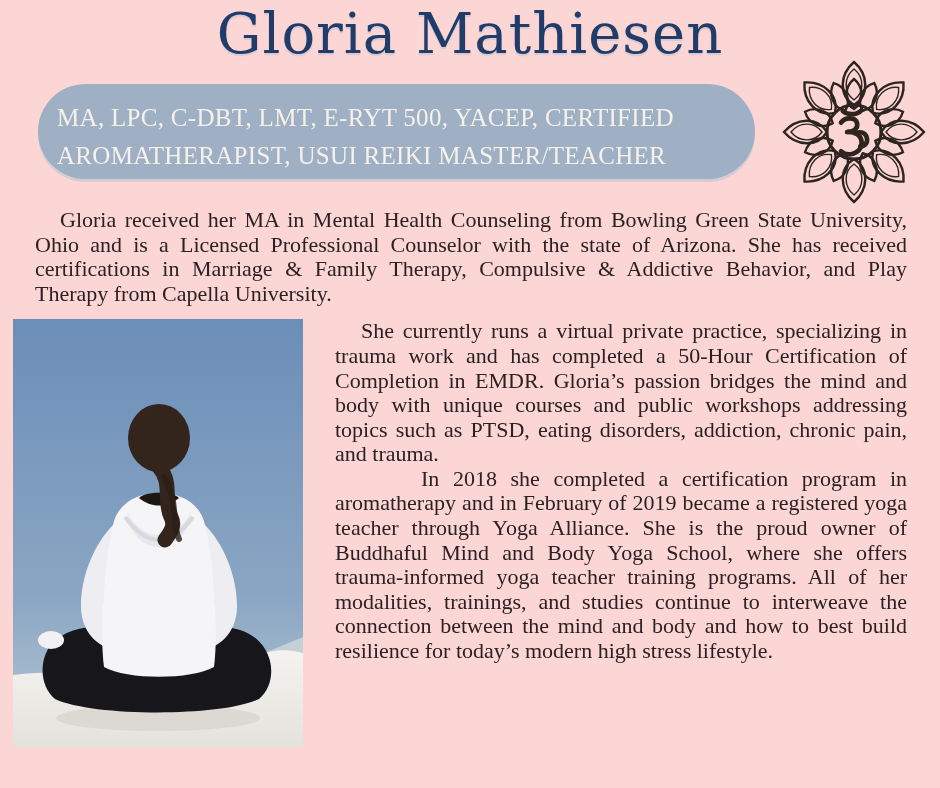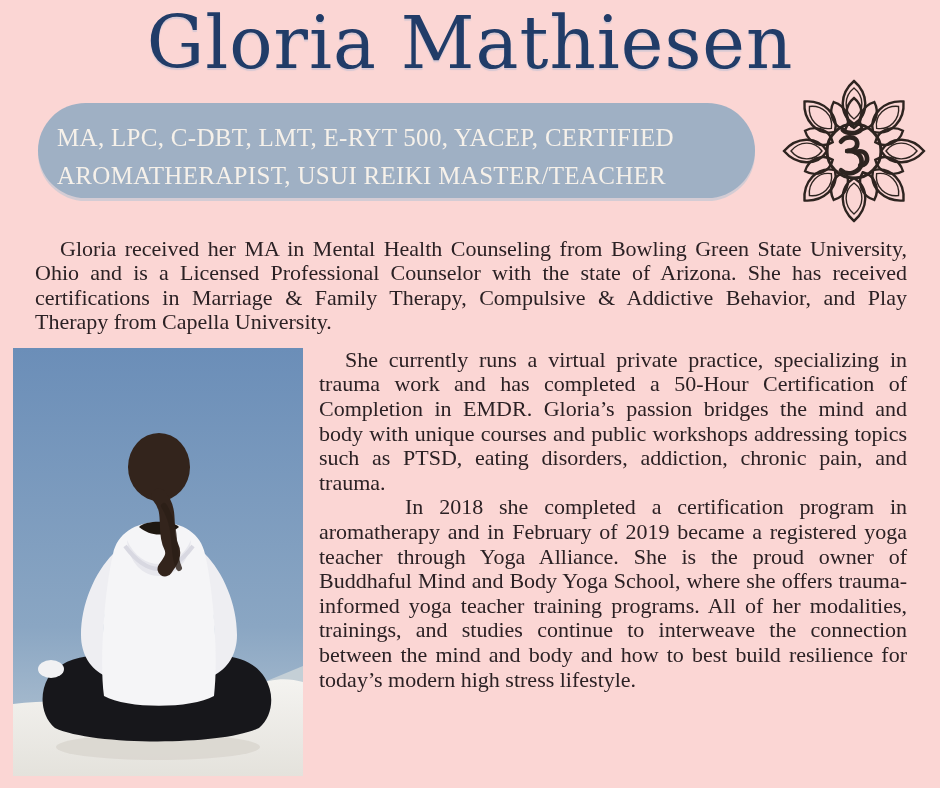--- a/index.html
+++ b/index.html
@@ -8,69 +8,69 @@
     background:#fbd6d4;
     font-family:"Liberation Serif",serif;
     overflow:hidden;
     position:relative;
   }
   .title{
     margin:2px 0 0 0;
     text-align:center;
     font-family:"DejaVu Serif",serif;
     font-weight:400;
-    font-size:72px;
+    font-size:56px;
     line-height:1.16;
     letter-spacing:1px;
     color:#213c68;
     text-shadow:0 2px 1px rgba(170,185,210,.45);
   }
   .badge-row{
     display:flex;
     align-items:center;
     margin:6px 10px 0 38px;
     height:118px;
   }
   .badge{
     flex:none;
     width:717px;
     height:95px;
     box-sizing:border-box;
     background:#9fb0c4;
     border-radius:54px;
     display:flex;
-    align-items:flex-start;
-    padding:16px 19px;
+    align-items:flex-end;
+    padding:4px 19px;
     box-shadow:0 3px 0 rgba(180,196,212,.55);
   }
   .badge span{
     color:#f6f1ea;
     font-size:25px;
     line-height:38px;
     letter-spacing:.3px;
   }
   .om-wrap{
     width:150px;height:150px;
     margin-left:24px;
     flex:none;
   }
   .para{
     color:#2b2124;
     text-align:justify;
     font-size:22px;
     line-height:24.6px;
   }
   .para1{
-    margin:27px 33px 0 35px;
+    margin:17px 33px 0 35px;
     text-indent:25px;
   }
   .columns{
     display:flex;
     margin:13px 33px 0 13px;
-    gap:16px;
+    gap:32px;
   }
   .photo{
     flex:none;
     width:290px;height:428px;
   }
   .photo svg{display:block;width:290px;height:428px;}
   .textcol{flex:1;min-width:0;}
   .textcol p{margin:0;}
   .indent-sm{text-indent:26px;}
   .indent-lg{text-indent:86px;}

